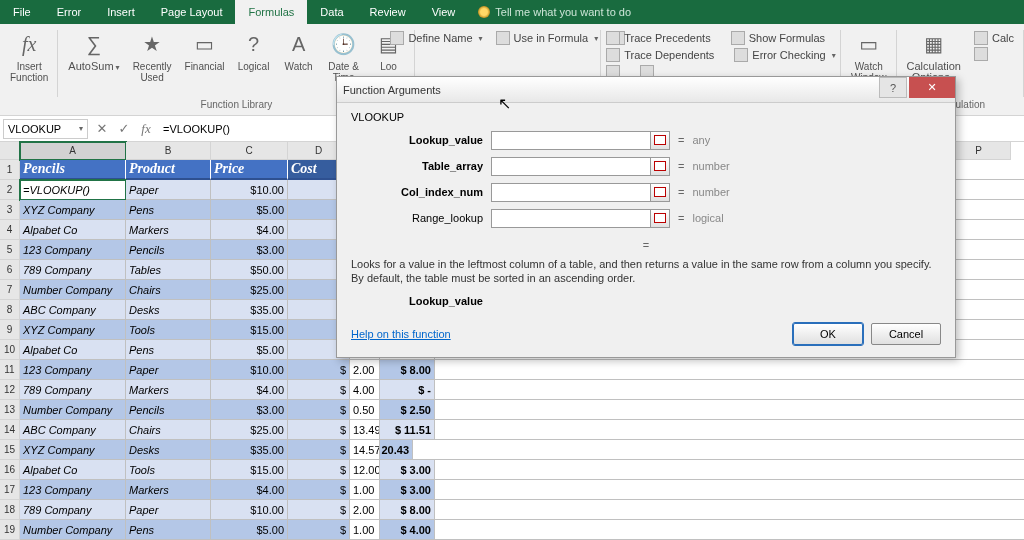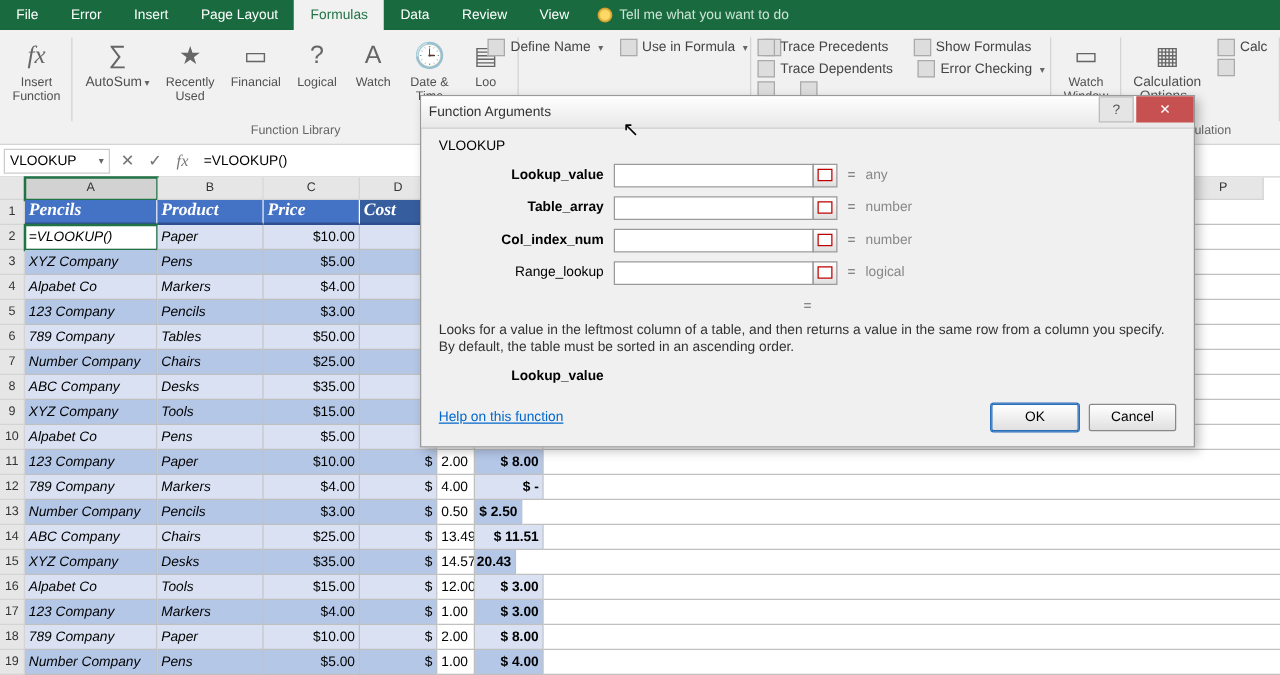--- a/index.html
+++ b/index.html
@@ -382,21 +382,21 @@
           <div class="cell E" style="width: 30px; background: rgb(255, 255, 255);">4.00</div>
           <div class="cell F r" style="width: 55px; background: rgb(217, 225, 242); text-align: right; justify-content: flex-end; font-weight: 700;">$       -</div>
           <div class="cell" style="flex: 1 1 0%; background: rgb(255, 255, 255); border-right: none;"></div>
         </div>
         <div class="row odd">
           <div class="cell A" style="width: 106px; font-style: italic;">Number Company</div>
           <div class="cell B" style="width: 85px; font-style: italic;">Pencils</div>
           <div class="cell C r" style="width: 77px;">$3.00</div>
           <div class="cell D r" style="width: 62px;">$</div>
           <div class="cell E" style="width: 30px; background: rgb(255, 255, 255);">0.50</div>
-          <div class="cell F r" style="width: 38px; background: rgb(180, 199, 231); text-align: left; justify-content: flex-end; font-weight: 700;">$    2.50</div>
+          <div class="cell F r" style="width: 55px; background: rgb(180, 199, 231); text-align: left; justify-content: flex-end; font-weight: 700;">$    2.50</div>
           <div class="cell" style="flex: 1 1 0%; background: rgb(255, 255, 255); border-right: none;"></div>
         </div>
         <div class="row even">
           <div class="cell A" style="width: 106px; font-style: italic;">ABC Company</div>
           <div class="cell B" style="width: 85px; font-style: italic;">Chairs</div>
           <div class="cell C r" style="width: 77px;">$25.00</div>
           <div class="cell D r" style="width: 62px;">$</div>
           <div class="cell E" style="width: 30px; background: rgb(255, 255, 255);">13.49</div>
           <div class="cell F r" style="width: 55px; background: rgb(217, 225, 242); text-align: right; justify-content: flex-end; font-weight: 700;">$  11.51</div>
           <div class="cell" style="flex: 1 1 0%; background: rgb(255, 255, 255); border-right: none;"></div>

